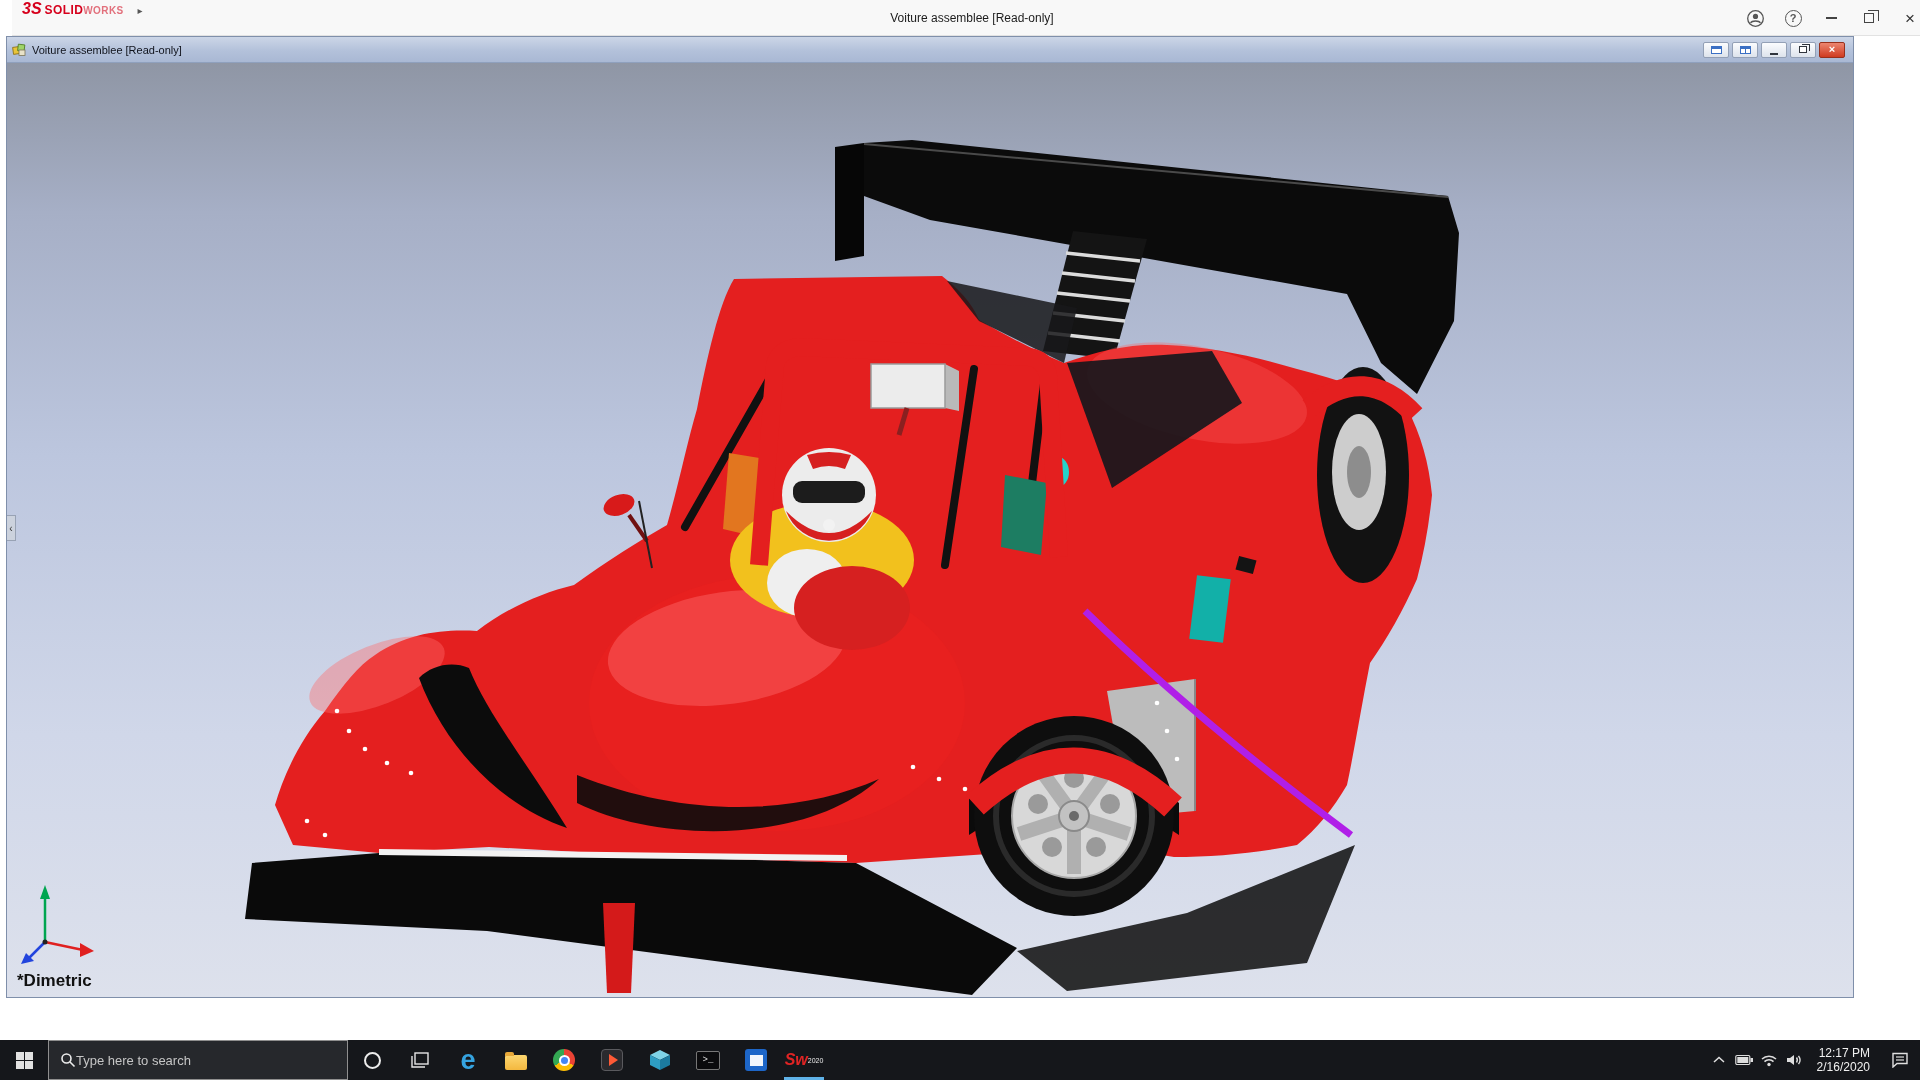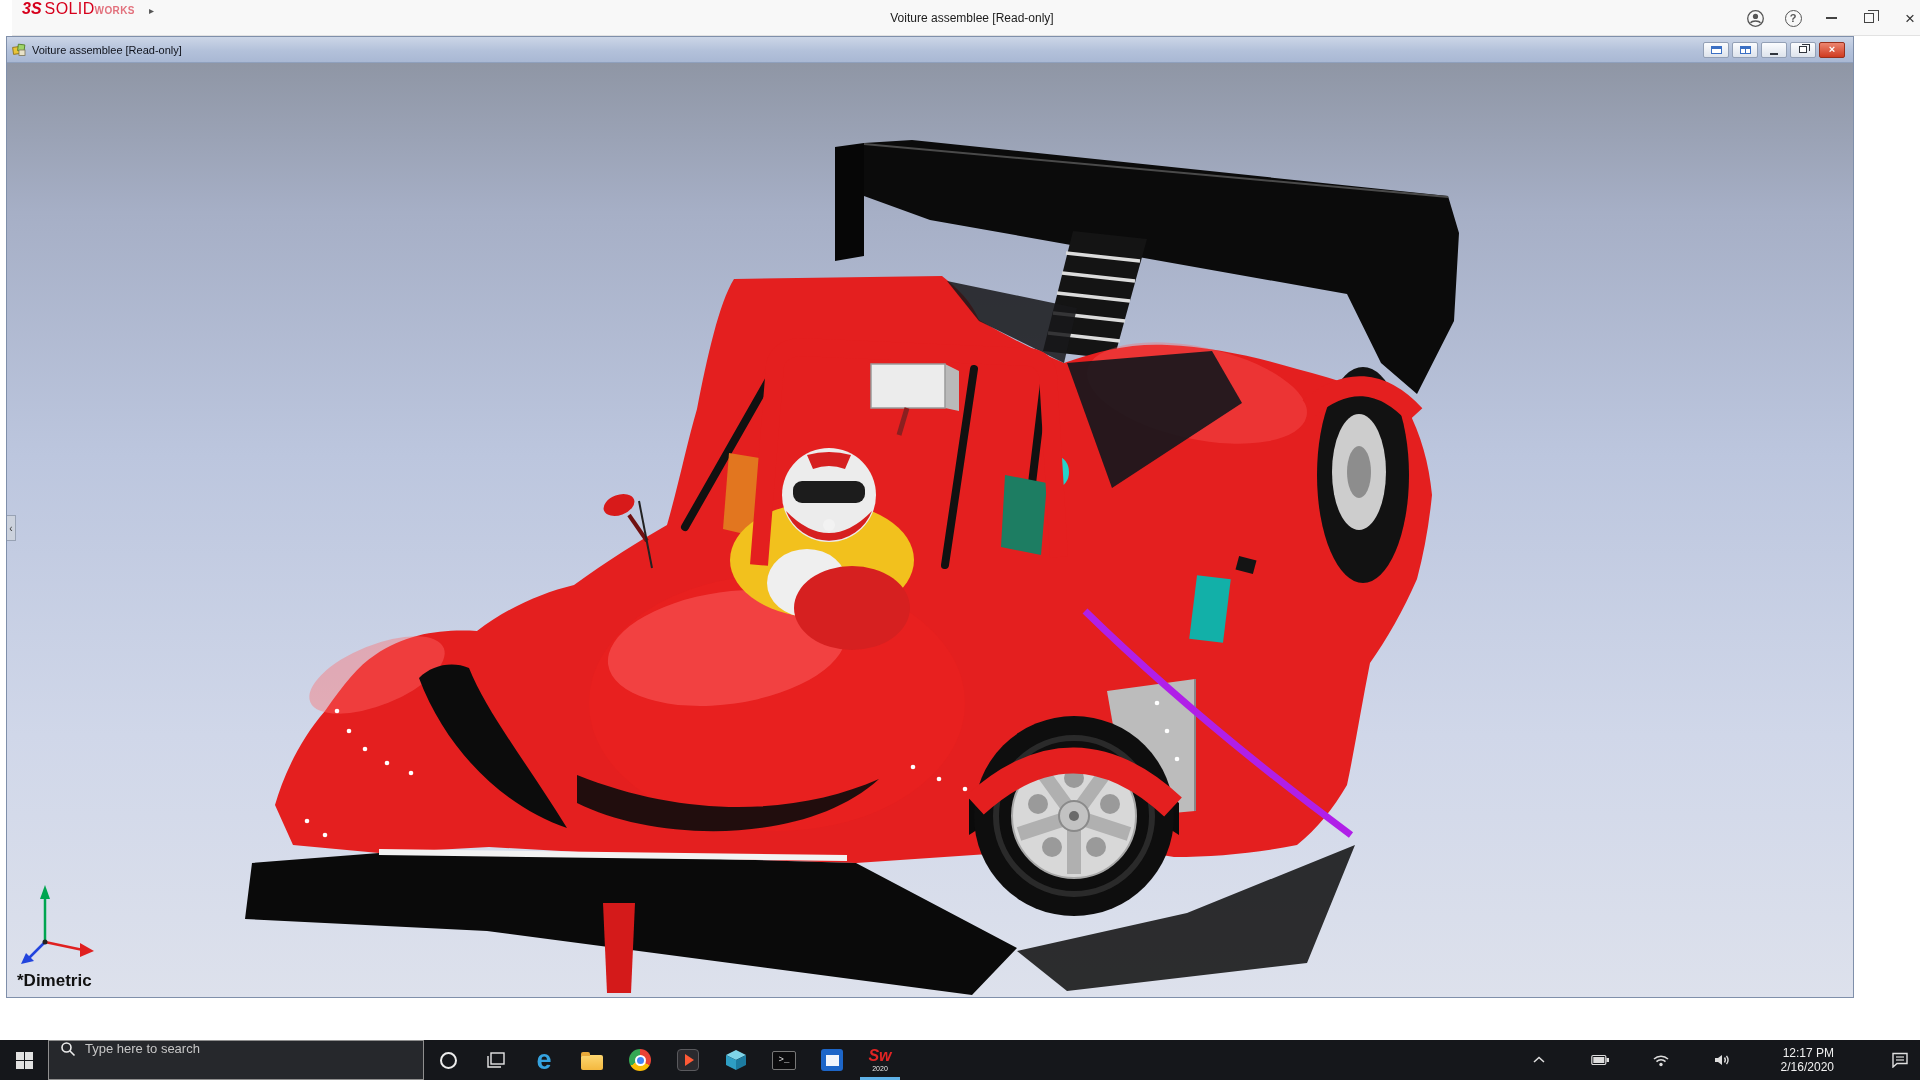--- a/index.html
+++ b/index.html
@@ -5,21 +5,21 @@
   * { margin:0; padding:0; box-sizing:border-box; }
   html,body { width:1920px; height:1080px; }
   body { font-family:"Liberation Sans", sans-serif; background:#fff; overflow:hidden; }
   .screen { position:relative; width:1920px; height:1080px; background:#fff; }
 
   
   .app-titlebar { position:absolute; top:0; left:12px; width:1920px; height:36px; background:#f8f8f8;
     border-bottom:1px solid #e2e2e2; display:flex; align-items:flex-start; }
   .brand { display:flex; align-items:baseline; padding-left:10px; }
   .brand-mark { color:#d6001c; font-weight:bold; font-style:italic; font-size:16px; margin-right:3px; }
-  .brand-bold { color:#d6001c; font-weight:400; font-size:16px; letter-spacing:.4px; }
+  .brand-bold { color:#d6001c; font-weight:700; font-size:12px; letter-spacing:.4px; }
   .brand-light { color:#e2707c; font-weight:700; font-size:10px; letter-spacing:.4px; }
   .brand-arrow { margin-left:14px; color:#555; font-size:10px; }
   .app-title { position:absolute; left:50%; top:0; height:36px; line-height:36px; transform:translateX(-50%);
     font-size:12px; color:#1c1c1c; white-space:nowrap; }
   .titlebar-controls { margin-left:auto; display:flex; height:100%; }
   .tb-btn { width:38px; height:36px; display:flex; align-items:center; justify-content:center; color:#444; cursor:default; }
   .help-circle { width:17px; height:17px; border:1.3px solid #555; border-radius:50%; font-size:11px; color:#555;
     display:flex; align-items:center; justify-content:center; font-weight:bold; }
   .glyph-min { width:11px; height:2px; background:#444; display:inline-block; }
   .glyph-restore { width:10px; height:10px; border:1.4px solid #444; display:inline-block; position:relative; background:#f8f8f8; }
@@ -51,22 +51,22 @@
   .scene { position:absolute; inset:0; width:100%; height:100%; }
   .orientation-label { position:absolute; left:10px; bottom:6px; font-size:17px; font-weight:600; color:#111; }
   .flyout-tab { position:absolute; left:0; top:452px; width:9px; height:26px; background:#ccd2dd;
     border:1px solid #98a2b4; border-left:none; display:flex; align-items:center; justify-content:center;
     font-size:10px; color:#333; }
 
   
   .taskbar { position:absolute; left:0; bottom:0; width:1920px; height:40px; background:#15171b;
     display:flex; align-items:stretch; color:#e8e8e8; }
   .start-btn { width:48px; display:flex; align-items:center; justify-content:center; }
-  .search-box { width:376px; background:#26282c; border:1px solid #8f8f8f; display:flex; 
-    gap:9px; padding:0 11px; }
+  .search-box { width:300px; background:#26282c; border:1px solid #8f8f8f; display:flex; align-items:center;
+    padding:0 11px; }
   .search-text { font-size:13px; color:#c6c6c6; }
   .task-icons { display:flex; }
   .ticon { width:48px; display:flex; align-items:center; justify-content:center; position:relative; }
   .ticon.active::after { content:""; position:absolute; bottom:0; left:4px; right:4px; height:3px; background:#5fb2e8; }
   .cortana-ring { width:17px; height:17px; border:2px solid #ececec; border-radius:50%; }
   .edge-e { color:#35a3e0; font-size:27px; font-weight:bold; line-height:1; font-style:normal; }
   .folder { width:22px; height:15px; background:linear-gradient(180deg,#fcd670,#f4b83f); border-radius:2px; position:relative; margin-top:4px; }
   .folder::before { content:""; position:absolute; top:-3px; left:0; width:9px; height:4px; background:#e8a93a; border-radius:2px 2px 0 0; }
   .chrome-ball { width:22px; height:22px; border-radius:50%;
     background:conic-gradient(#ea4335 0 33%, #fbbc05 33% 66%, #34a853 66% 100%); position:relative; }
@@ -74,24 +74,24 @@
     background:#fff; border-radius:50%; }
   .chrome-ball::after { content:""; position:absolute; left:7.5px; top:7.5px; width:7px; height:7px;
     background:#4286f5; border-radius:50%; }
   .media-tile { width:22px; height:22px; background:#2a2a2e; border:1px solid #5a5a5e; border-radius:4px;
     display:flex; align-items:center; justify-content:center; }
   .media-tri { width:0; height:0; border-left:9px solid #ff5a36; border-top:6px solid transparent; border-bottom:6px solid transparent; margin-left:2px; }
   .console-tile { width:24px; height:19px; background:#0b0b0d; border:1px solid #777; border-radius:2px;
     font-size:9px; color:#ddd; display:flex; align-items:center; justify-content:center; font-family:"Liberation Mono",monospace; }
   .photos-tile { width:22px; height:22px; background:#1d66c8; border-radius:3px; display:flex; align-items:center; justify-content:center; }
   .photos-inner { width:13px; height:11px; background:#f2f6fc; }
-  .sw-tile { display:flex; flex-direction:column; align-items:center; line-height:1; }
+  .sw-tile { display:flex; flex-direction:row; align-items:center; line-height:1; }
   .sw-mark { color:#e02424; font-size:16px; font-weight:bold; font-style:italic; }
   .sw-year { color:#e8e8e8; font-size:7px; margin-top:1px; }
-  .tray { margin-left:auto; display:flex; align-items:center;gap:36px; }
+  .tray { margin-left:auto; display:flex; align-items:center; }
   .tray-item { width:25px; height:40px; display:flex; align-items:center; justify-content:center; }
   .clock { display:flex; flex-direction:column; align-items:flex-end; justify-content:center; padding:0 10px; }
   .clock-time, .clock-date { font-size:12px; line-height:14px; color:#f0f0f0; }
   .action-center { width:40px; }
 </style>
 </head>
 <body>
 
 <div class="screen">
 

